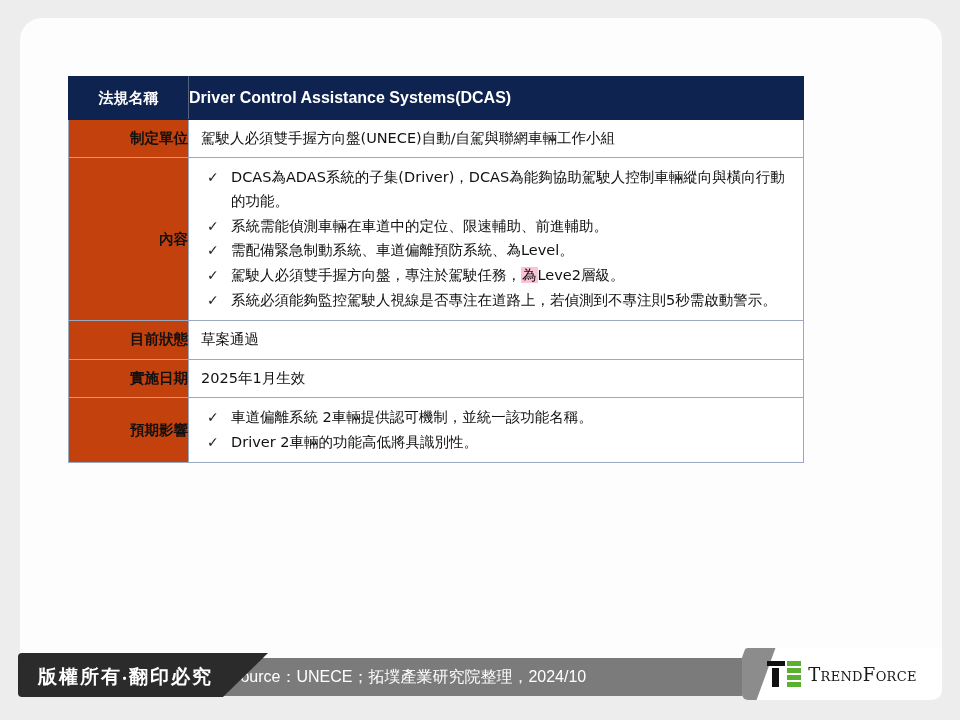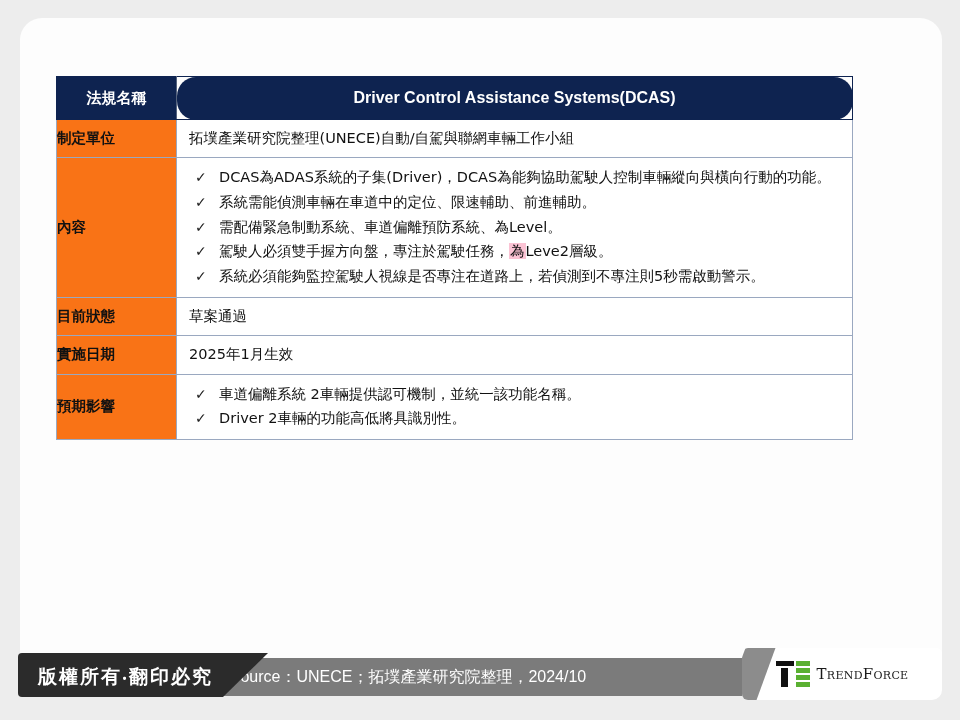--- a/index.html
+++ b/index.html
@@ -55,22 +55,22 @@
     font-size: 31px;
     font-weight: bold;
     color: #111111;
     letter-spacing: 0.5px;
     font-family: "DejaVu Serif", "Liberation Serif", serif;
     white-space: nowrap;
   }
   
   .tbl {
     position: absolute;
-    left: 56px; top: 76px;
-    width: 797px;
+    left: 68px; top: 76px;
+    width: 736px;
     border-collapse: collapse;
     table-layout: fixed;
   }
   .tbl td {
     border: 1px solid #9aa8c0;
     vertical-align: middle;
   }
   .hdr-label, .hdr-value {
     background: #0e2350;
     color: #ffffff;
@@ -79,30 +79,29 @@
   }
   .hdr-label {
     font-size: 15px;
     text-align: center;
     height: 43px;
     border-right: 1px solid #55637e !important;
     font-family: "DejaVu Sans", sans-serif;
   }
   .hdr-value {
     font-size: 16px;
-    text-align: center;
-    font-family: "Liberation Sans", sans-serif;
-    border-radius: 19px;
+    text-align: left;
+    font-family: "Liberation Sans", sans-serif;
   }
   .lbl {
-    background: #f97316;
+    background: #c2410c;
     color: #111111;
     font-size: 14.5px;
     font-weight: bold;
-    text-align: left;
+    text-align: right;
     width: 120px;
     font-family: "DejaVu Sans", sans-serif;
   }
   .val {
     background: #ffffff;
     color: #111111;
     font-size: 14.5px;
     padding: 7px 8px 7px 12px;
     line-height: 1.62;
     font-family: "DejaVu Sans", sans-serif;
@@ -176,21 +175,21 @@
     background: #8c8c8c;
     transform: skewX(-20deg);
   }
   .logo-mark {
     position: relative;
     width: 34px; height: 26px;
     flex: 0 0 auto;
   }
   .logo-word {
     font-family: "DejaVu Serif", "Liberation Serif", serif;
-    font-size: 15px;
+    font-size: 18px;
     color: #1a1a1a;
     letter-spacing: 0.3px;
     font-variant: small-caps;
     font-weight: normal;
     white-space: nowrap;
   }
   .disclaimer {
     position: absolute;
     left: 26px; top: 702px;
     font-size: 11.5px;
@@ -217,21 +216,21 @@
         <col style="width:120px">
         <col>
       </colgroup>
     <tbody id="tbody">
       <tr>
         <td class="hdr-label">法規名稱</td>
         <td class="hdr-value">Driver Control Assistance Systems(DCAS)</td>
       </tr>
     <tr>
           <td class="lbl">制定單位</td>
-          <td class="val"><span>拓墣產業研究院整理(UNECE)自動/自駕與聯網車輛工作小組</span></td>
+          <td class="val"><span>駕駛人必須雙手握方向盤(UNECE)自動/自駕與聯網車輛工作小組</span></td>
         </tr>
         <tr>
           <td class="lbl">內容</td>
           <td class="val">
             <ul class="checks">
               <li><span class="ck">✓</span><span>DCAS為ADAS系統的子集(Driver)，DCAS為能夠協助駕駛人控制車輛縱向與橫向行動的功能。</span></li>
               <li><span class="ck">✓</span><span>系統需能偵測車輛在車道中的定位、限速輔助、前進輔助。</span></li>
               <li><span class="ck">✓</span><span>需配備緊急制動系統、車道偏離預防系統、為Level。</span></li>
               <li><span class="ck">✓</span><span>駕駛人必須雙手握方向盤，專注於駕駛任務，</span><span class="hl">為</span><span>Leve2層級。</span></li>
               <li><span class="ck">✓</span><span>系統必須能夠監控駕駛人視線是否專注在道路上，若偵測到不專注則5秒需啟動警示。</span></li>

